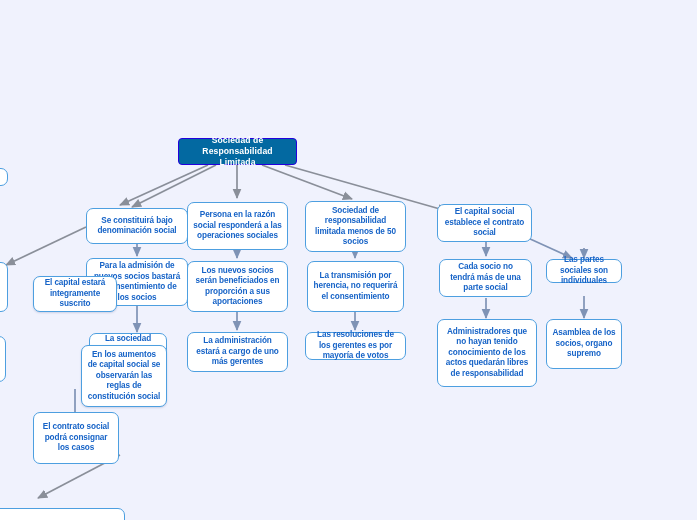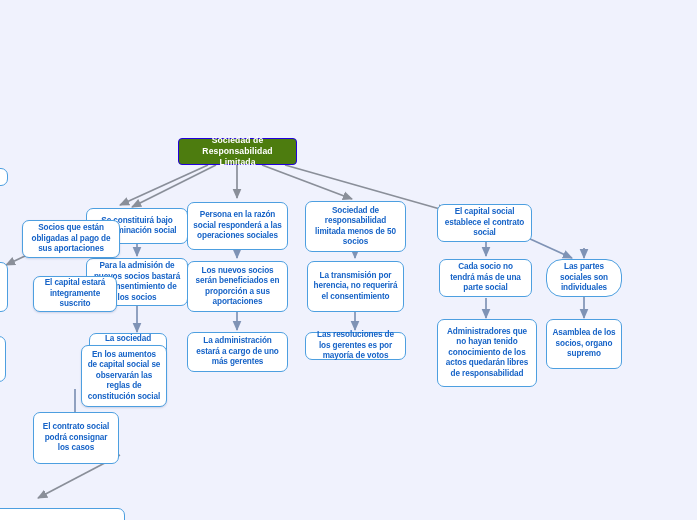--- a/index.html
+++ b/index.html
@@ -40,21 +40,21 @@
     background: #ffffff;
     border: 1.6px solid #4d9fe0;
     color: #1663c7;
     font-weight: bold;
     font-size: 8.2px;
     line-height: 1.28;
     padding: 3px 5px;
     letter-spacing: -0.1px;
   }
   .node.root {
-    background: #4d7c0f;
+    background: #0369a1;
     border: 1.6px solid #2200dd;
     border-radius: 4px;
     color: #ffffff;
     font-size: 8.6px;
     letter-spacing: 0.1px;
   }
   .node.floating {
     box-shadow: 0 1px 2px rgba(40,60,120,0.18);
     z-index: 40;
   }
@@ -130,23 +130,20 @@
     <span class="txt"></span>
   </div>
   <div class="node clipped" style="left:-80px; top:508px; width:205px; height:34px;">
     <span class="txt"></span>
   </div>
 
   <div class="node" style="left:86px; top:208px; width:102px; height:36px;">
     <span class="txt">Se constituirá bajo denominación social</span>
   </div>
 
-  <div class="node floating" style="left:22px; top:220px; width:98px; height:38px;">
-    <span class="txt">Socios que están obligadas al pago de sus aportaciones</span>
-  </div>
 
   <div class="node" style="left:86px; top:258px; width:102px; height:48px;">
     <span class="txt">Para la admisión de nuevos socios bastará el consentimiento de los socios</span>
   </div>
 
   <div class="node floating" style="left:33px; top:276px; width:84px; height:36px;">
     <span class="txt">El capital estará integramente suscrito</span>
   </div>
 
   <div class="node" style="left:89px; top:333px; width:78px; height:44px;">
@@ -190,21 +187,21 @@
   </div>
 
   <div class="node" style="left:437px; top:319px; width:100px; height:68px;">
     <span class="txt">Administradores que no hayan tenido conocimiento de los actos quedarán libres de responsabilidad</span>
   </div>
 
   <div class="node" style="left:439px; top:259px; width:93px; height:38px;">
     <span class="txt">Cada socio no tendrá más de una parte social</span>
   </div>
 
-  <div class="node" style="left:546px; top:259px; width:76px; height:38px;border-radius:16px;">
+  <div class="node" style="left:546px; top:259px; width:76px; height:24px;">
     <span class="txt">Las partes sociales son individuales</span>
   </div>
 
   <div class="node" style="left:546px; top:319px; width:76px; height:50px;text-align:center;">
     <span class="txt">Asamblea de los socios, organo supremo</span>
   </div>
 
 </div>
 
 </body></html>

